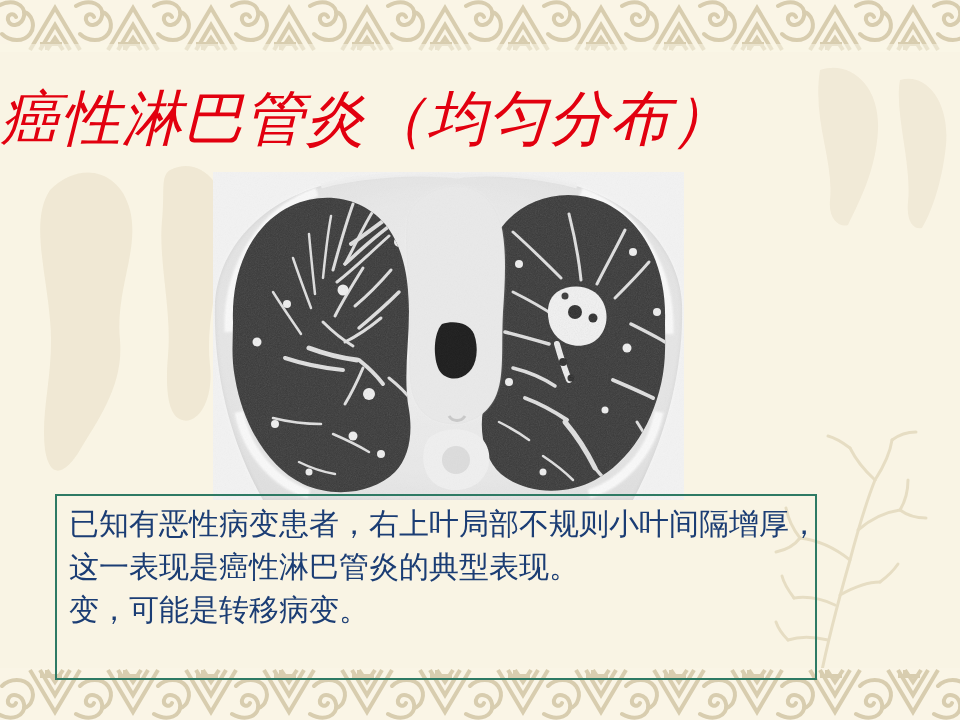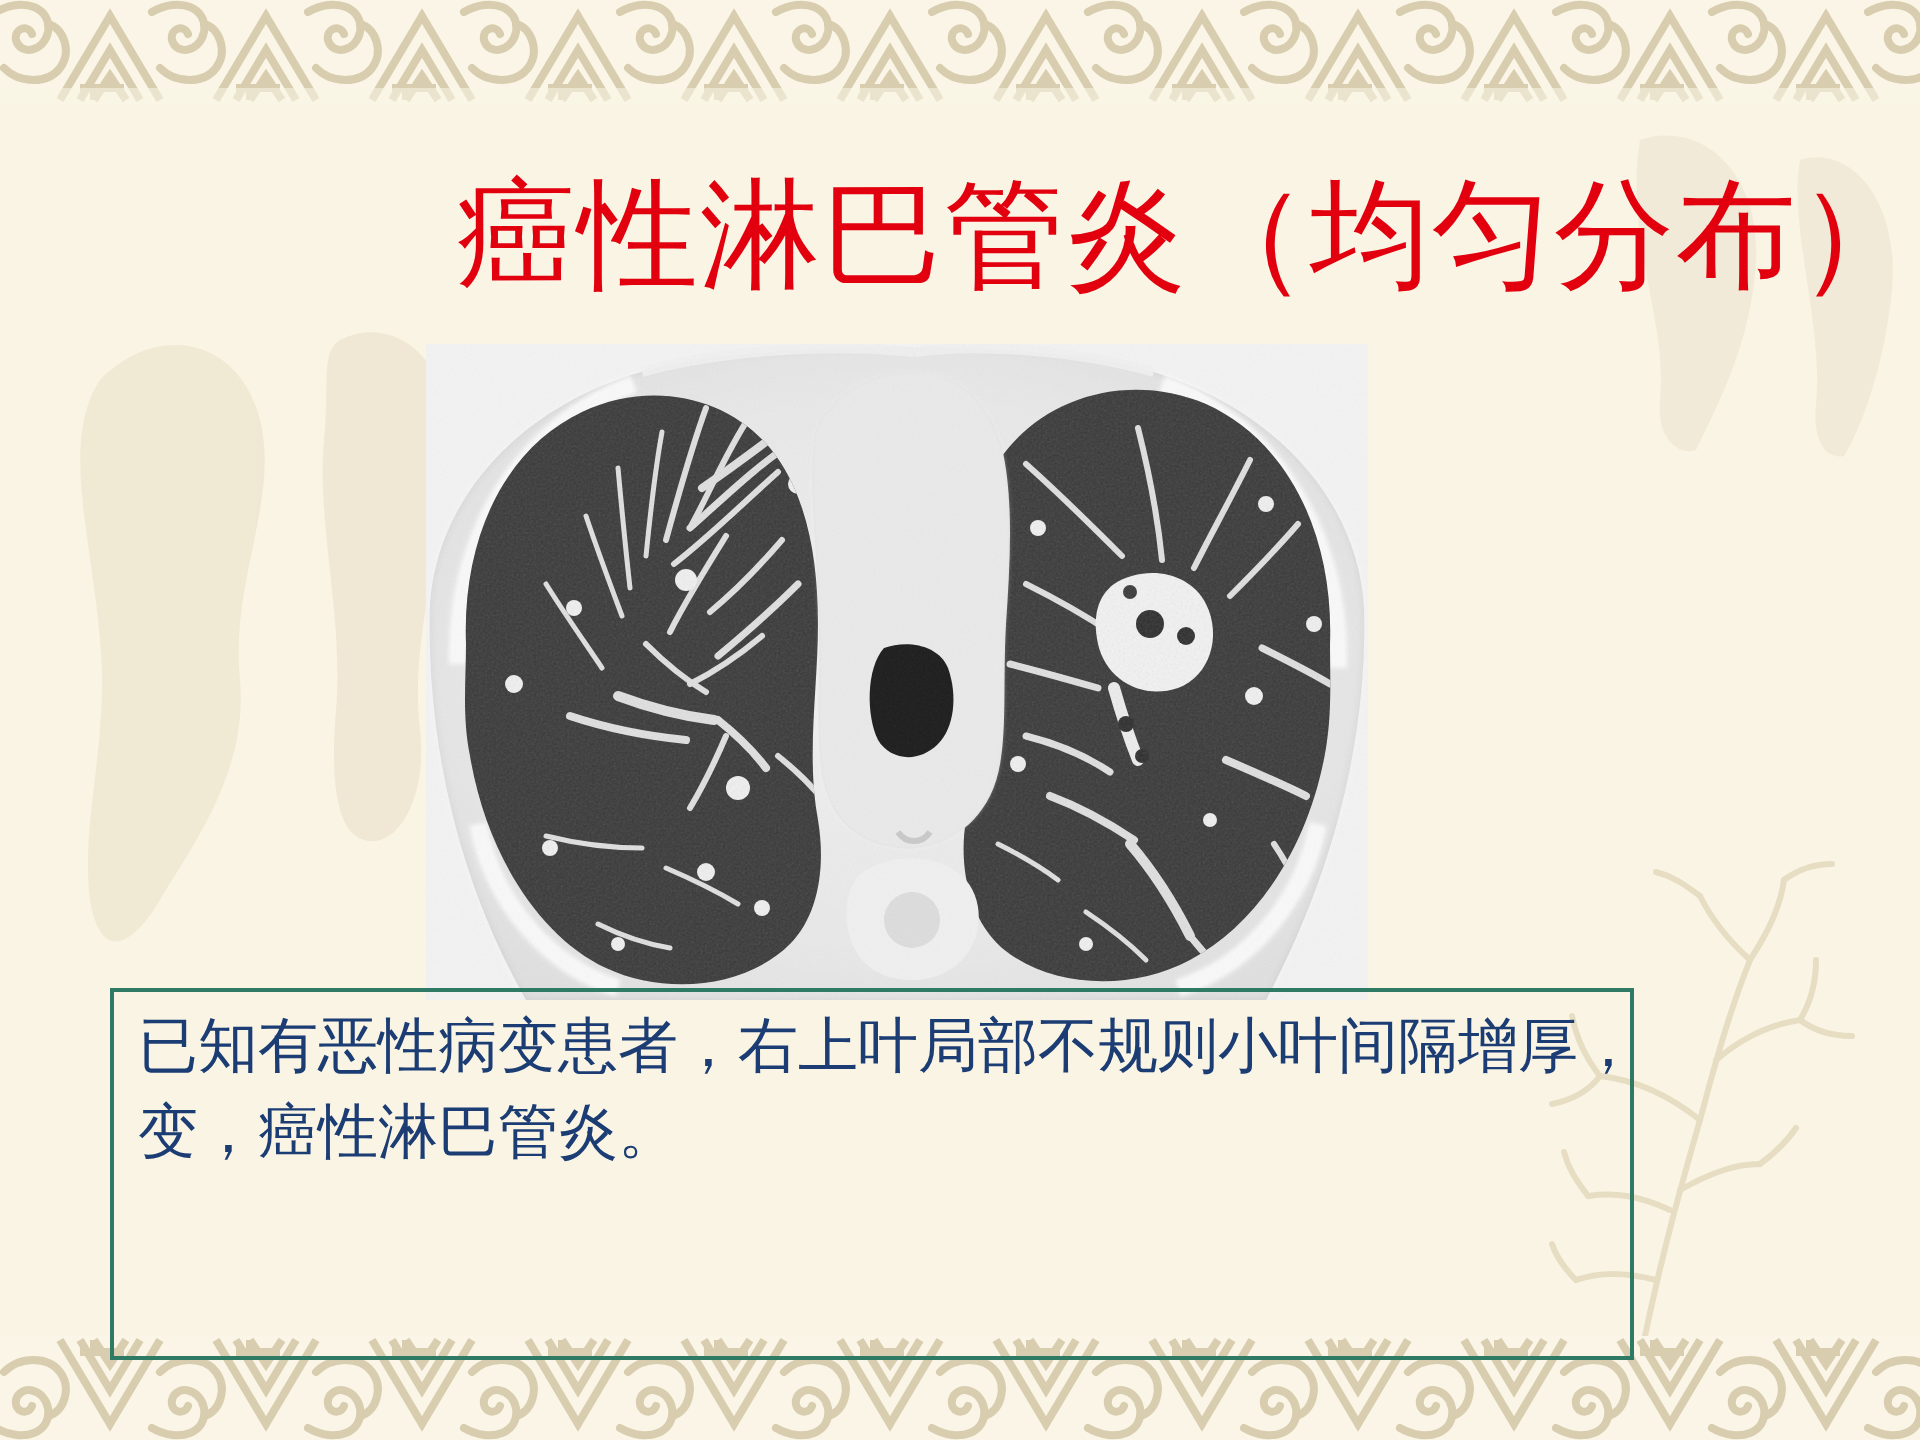--- a/index.html
+++ b/index.html
@@ -40,28 +40,29 @@
   .band-top { top: 0; }
   .band-bottom { top: 668px; height: 52px; }
   .band svg { display: block; }
 
   
   #title {
     position: absolute;
     left: 0;
     top: 86px;
     width: 960px;
-    text-align: right;
+    text-align: left;
     color: #E2000F;
     font-size: 60px;
     line-height: 64px;
     letter-spacing: 1px;
     font-family: "DejaVu Serif", "Liberation Serif", serif;
     font-weight: normal;
     white-space: nowrap;
+    font-style: italic;
   }
 
   
   #ct-figure {
     position: absolute;
     left: 213px;
     top: 172px;
     width: 471px;
     height: 328px;
     overflow: hidden;
@@ -372,17 +373,18 @@
       <ellipse cx="243" cy="288" rx="14" ry="14" fill="#DCDCDC"></ellipse>
       <path d="M236 244 C240 250, 248 250, 252 244" stroke="#C9C9C9" stroke-width="3" fill="none"></path>
 
       <rect x="0" y="0" width="471" height="328" filter="url(#grain)" fill="#888888" opacity="0.20"></rect>
     </svg>
   </div>
 
   <div id="caption-box">
     <div id="caption-text">
       <p>已知有恶性病变患者，右上叶局部不规则小叶间隔增厚，</p>
-      <p>变，癌性淋巴管炎。</p>
+      <p>这一表现是癌性淋巴管炎的典型表现。</p>
+      <p>变，可能是转移病变。</p>
     </div>
   </div>
 
 </div>
 
 </body></html>

